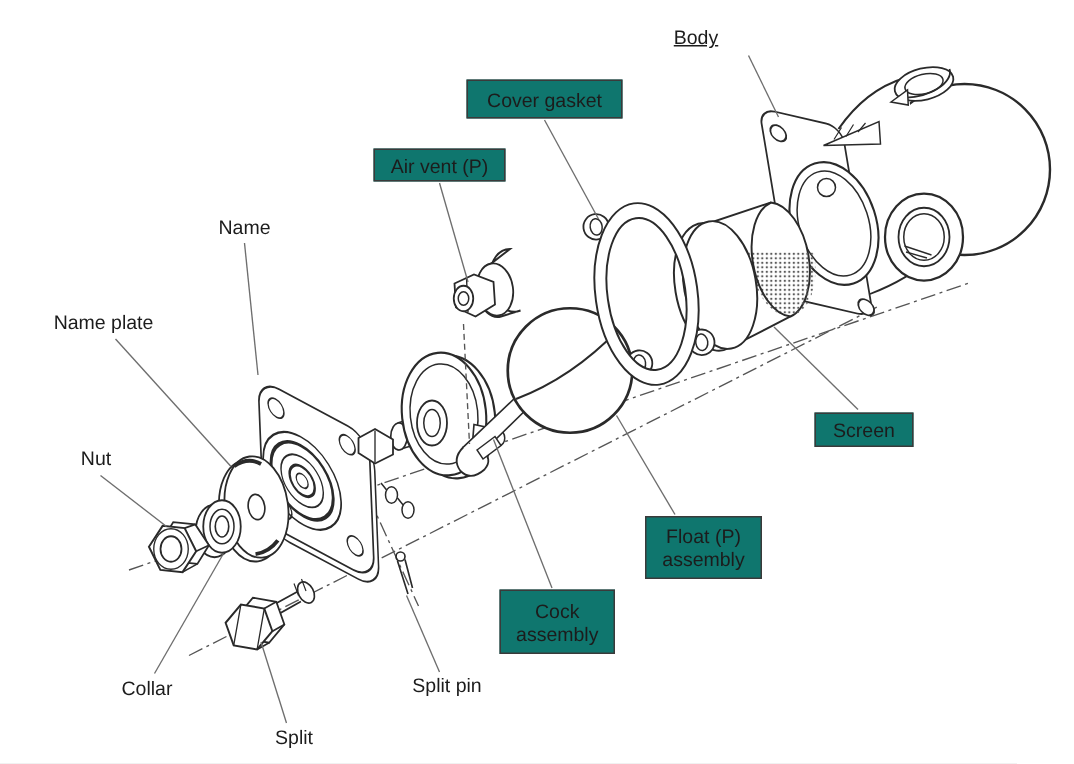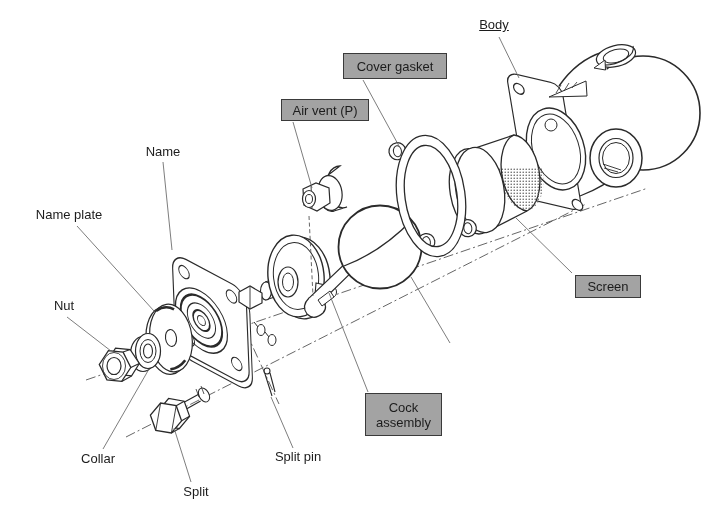--- a/index.html
+++ b/index.html
@@ -9,25 +9,24 @@
   #stage{
     position:relative; width:716px; height:509px; background:var(--bg);
     font-family:"Liberation Sans", sans-serif; overflow:hidden; margin:0 auto;
   }
   #drawing{position:absolute;left:0;top:0;}
   .lbl{
     position:absolute; font-size:13px; color:var(--text); white-space:nowrap;
     transform:translateX(-50%); line-height:14px;
   }
   .lbl-box{
-    position:absolute; font-size:13px; color:var(--text); background:#a3a3a3;
+    position:absolute; font-size:13px; color:var(--text); background:#0f766e;
     border:1.4px solid var(--boxborder); text-align:center; box-sizing:border-box;
     display:flex; align-items:center; justify-content:center; line-height:15px;
     padding:2px 3px;
-    margin-left:32px;
   }
   .wrap{white-space:normal;}
 </style>
 </head>
 <body>
 
 <div id="stage">
 
 <svg id="drawing" width="716" height="509" viewBox="0 0 716 509">
   <defs>
@@ -197,26 +196,27 @@
     <path d="M 67 317 L 111 351"></path>
     <path d="M 103 449 L 149 369"></path>
     <path d="M 191 482 L 174 428"></path>
     <path d="M 293 448 L 271 397"></path>
     <path d="M 368 392 L 329 293"></path>
     <path d="M 450 343 L 411 277"></path>
     <path d="M 572 273 L 516 218"></path>
   </g>
 </svg>
 
-<div class="lbl" style="left:494px; top:18px;text-decoration:underline;">Body</div>
+<div class="lbl" style="left:464px; top:18px;text-decoration:underline;">Body</div>
 <div class="lbl" style="left:163px; top:145px;">Name</div>
 <div class="lbl" style="left:69px;  top:208px;">Name plate</div>
 <div class="lbl" style="left:64px;  top:299px;">Nut</div>
 <div class="lbl" style="left:98px;  top:452px;">Collar</div>
 <div class="lbl" style="left:196px; top:485px;">Split</div>
 <div class="lbl" style="left:298px; top:450px;">Split pin</div>
 
 <div class="lbl-box" style="left:311px; top:53px;  width:104px; height:26px;">Cover gasket</div>
 <div class="lbl-box wrap" style="left:333px; top:393px; width:77px; height:43px;">Cock assembly</div>
 <div class="lbl-box" style="left:249px; top:99px;  width:88px;  height:22px;">Air vent (P)</div>
+<div class="lbl-box wrap" style="left:430px; top:344px; width:78px; height:42px;">Float (P) assembly</div>
 <div class="lbl-box" style="left:543px; top:275px; width:66px; height:23px;">Screen</div>
 
 </div>
 
 </body></html>

